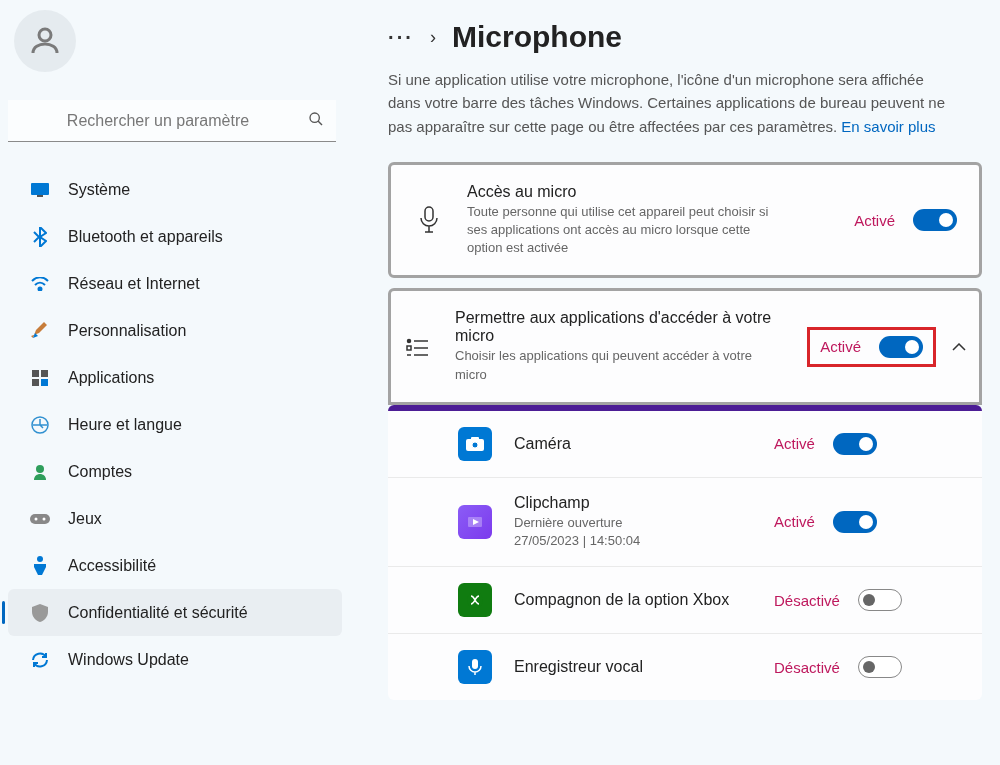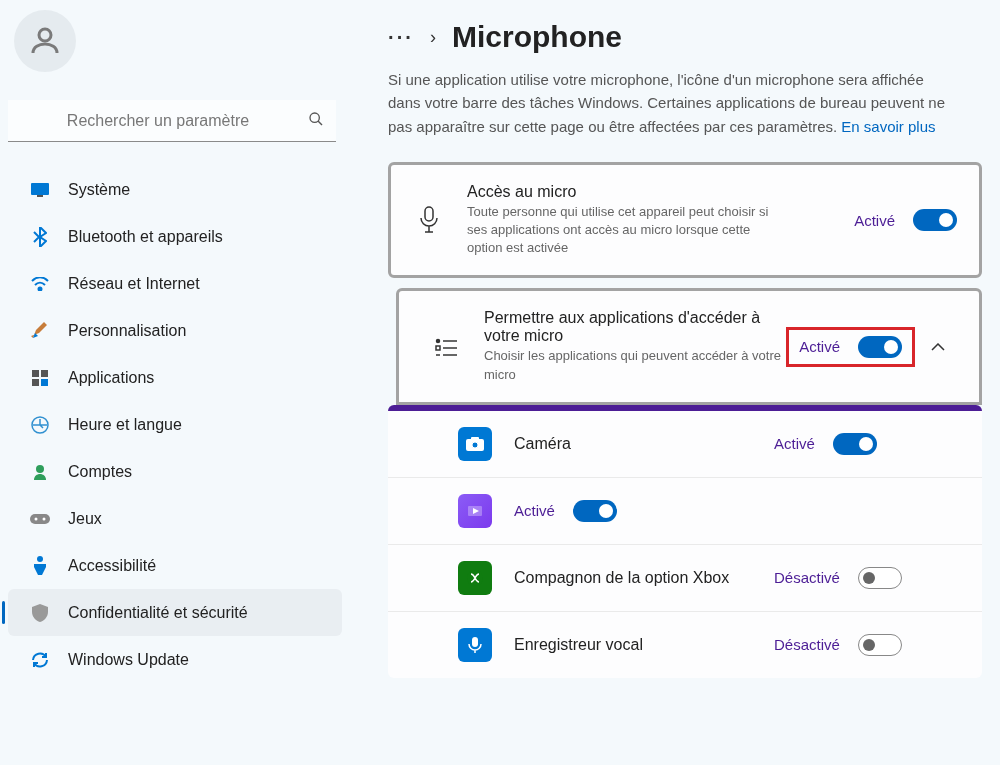--- a/index.html
+++ b/index.html
@@ -31,21 +31,21 @@
 
     .description { font-size: 15px; color: #555; line-height: 1.55; margin-bottom: 24px; max-width: 570px; }
     .link { color: #0067c0; text-decoration: none; }
 
     .panel { background: #fdfdfe; border: 3px solid #a3a3a3; border-radius: 6px; padding: 18px 22px; display: flex; align-items: center; margin-bottom: 10px; }
     .panel-icon { width: 32px; display: flex; justify-content: center; margin-right: 22px; flex-shrink: 0; }
     .panel-text { flex: 1; }
     .panel-title { font-size: 16px; color: #222; }
     .panel-sub { font-size: 13px; color: #666; margin-top: 2px; max-width: 320px; line-height: 1.4; }
     .panel-right { display: flex; align-items: center; gap: 18px; }
-    .state-label { font-size: 15px; color: #4c1d95; }
+    .state-label { font-size: 15px; color: #be185d; }
     .highlight { outline: 3px solid #d8252a; outline-offset: -2px; padding: 8px 12px; }
 
     .expand-icon { width: 20px; display: flex; justify-content: center; cursor: pointer; }
 
     
     .toggle { width: 44px; height: 22px; border-radius: 11px; position: relative; cursor: pointer; }
     .toggle.on { background: #0067c0; }
     .toggle.on::after { content: ""; position: absolute; width: 14px; height: 14px; border-radius: 50%; background: #fff; right: 4px; top: 4px; }
     .toggle.off { background: #fff; border: 1px solid #888; }
     .toggle.off::after { content: ""; position: absolute; width: 12px; height: 12px; border-radius: 50%; background: #666; left: 4px; top: 4px; }
@@ -62,21 +62,21 @@
 
     
     .app-icon.camera { background: #0078d4; }
     .app-icon.clipchamp { background: linear-gradient(135deg, #8b5cf6 0%, #7c3aed 100%); }
     .app-icon.xbox { background: #107c10; }
     .app-icon.voice { background: #0078d4; }
     .app-icon svg { fill: #fff; }
     .app-icon.clipchamp svg { fill: #fff; }
 
     
-    .panel.collapsible { padding: 18px 31px; margin-left: 8px; }
+    .panel.collapsible { padding: 18px 10px; }
   </style>
 </head>
 <body>
 
 <div class="container">
 
   <div class="sidebar">
     <div class="avatar">
       <svg viewBox="0 0 24 24">
           <circle cx="12" cy="8" r="4"></circle>
@@ -270,20 +270,25 @@
         </div>
       </div>
 
       <div class="app-row">
         <div class="app-icon clipchamp">
           <svg width="18" height="14" viewBox="0 0 18 14">
               <rect x="2" y="2" width="14" height="10" rx="1" fill="#fff" opacity="0.3"></rect>
               <polygon points="7,4 13,7 7,10" fill="#fff"></polygon>
             </svg>
         </div>
+        <div class="app-text">
+          <div class="app-name">Clipchamp</div>
+          <div class="app-sub" style="white-space:pre-line;">Dernière ouverture
+27/05/2023  |  14:50:04</div>
+        </div>
         <div class="app-right">
           <span class="state-label">Activé</span>
           <div class="toggle on"></div>
         </div>
       </div>
 
       <div class="app-row">
         <div class="app-icon xbox">
           <svg width="18" height="18" viewBox="0 0 18 18">
               <circle cx="9" cy="9" r="8" fill="#107c10"></circle>

